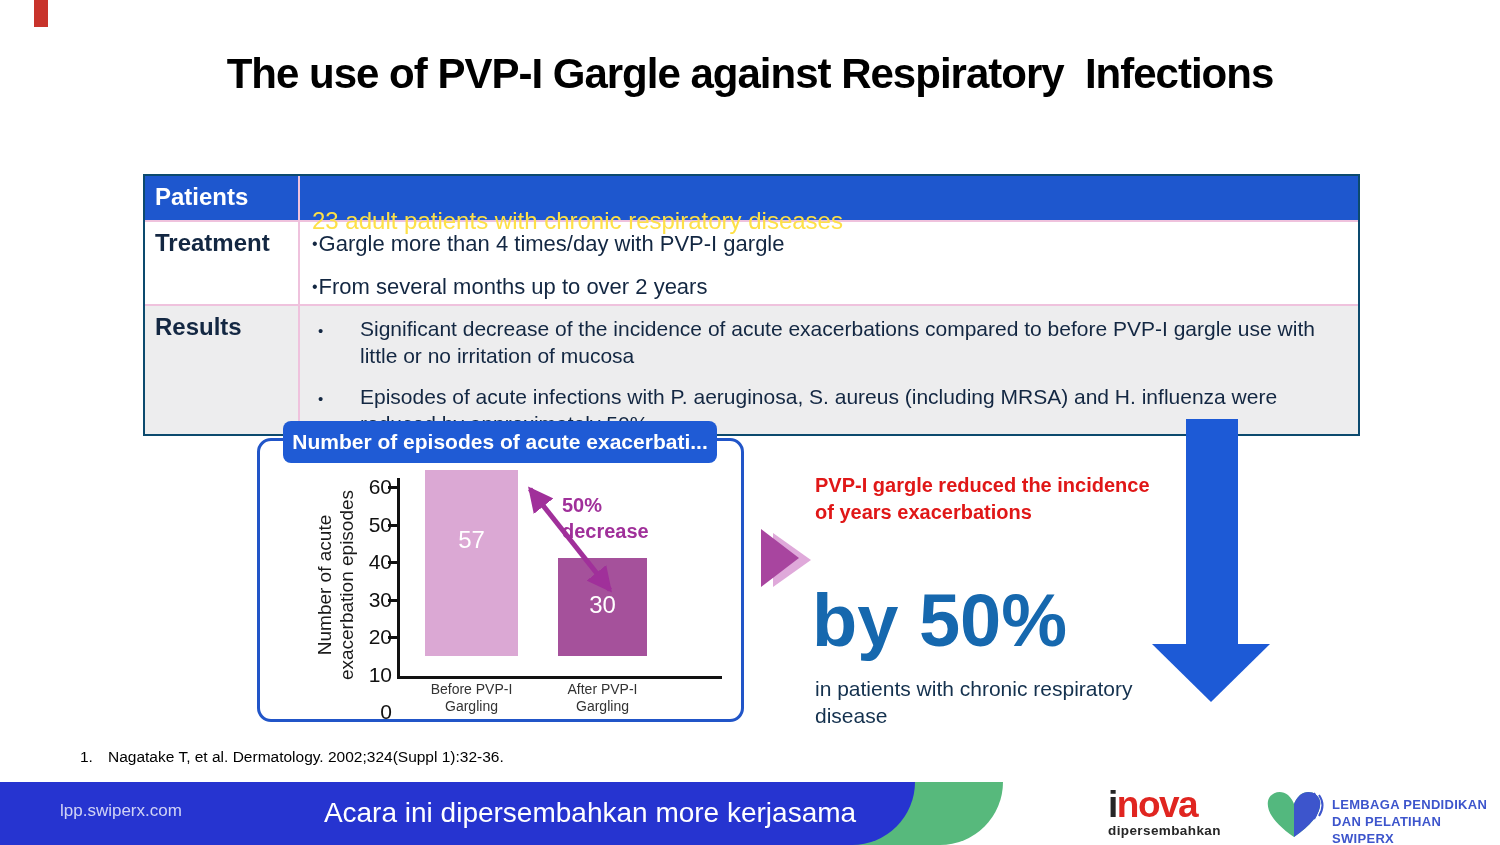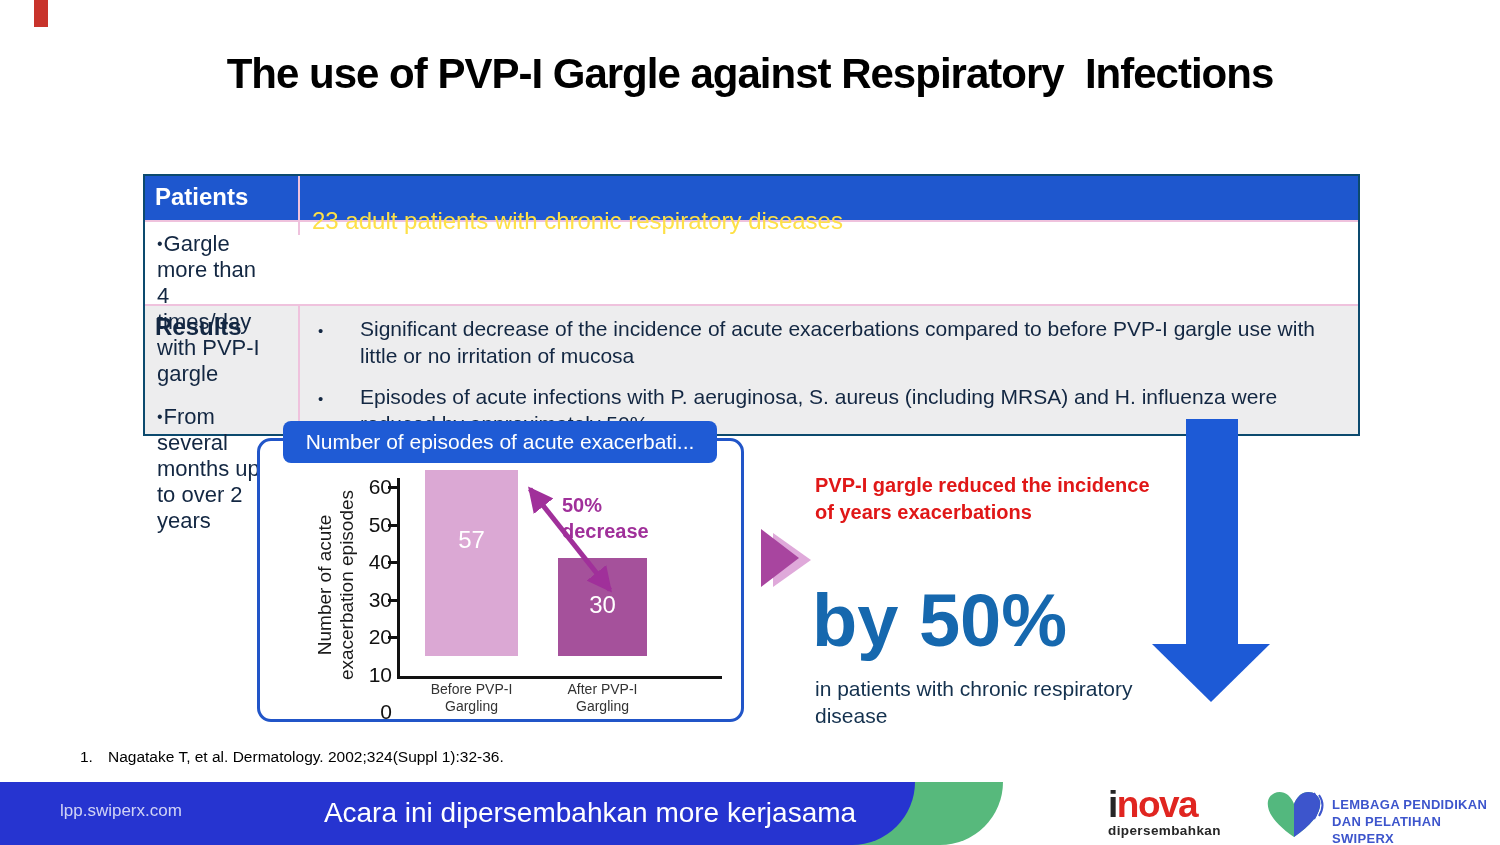--- a/index.html
+++ b/index.html
@@ -25,21 +25,21 @@
   .tight-bullets .bline { margin-bottom:17px; }
   .bchar { font-size:16px; vertical-align:2px; margin-right:1px; }
   .wide-bullets { padding:9px 40px 0 18px; font-size:21px; color:#132742; }
   .wide-bullets .bitem { display:flex; line-height:27px; margin-bottom:14px; }
   .wide-bullets .bdot { width:42px; flex:none; font-size:15px; padding-top:2px; }
 
   
   .chart-box { position:absolute; left:257px; top:438px; width:487px; height:284px; background:#fff;
                border:3px solid #2155c8; border-radius:14px; }
   .chart-ribbon { position:absolute; left:283px; top:421px; width:434px; height:42px; background:#1f5bd5;
-                  border-radius:8px; color:#fff; font-weight:normal; font-size:21px; line-height:42px;
+                  border-radius:8px; color:#fff; font-weight:bold; font-size:21px; line-height:42px;
                   text-align:center; white-space:nowrap; overflow:hidden; z-index:3; }
   .ylab { position:absolute; left:211px; top:563px; width:250px; height:44px; transform:rotate(-90deg);
           font-size:19px; line-height:22px; color:#1a1a1a; text-align:center; z-index:2; }
   .yaxis { position:absolute; left:397px; top:478px; width:3px; height:201px; background:#111; }
   .xaxis { position:absolute; left:397px; top:676px; width:325px; height:3px; background:#111; }
   .tick-label { position:absolute; left:340px; width:52px; text-align:right; font-size:21px; color:#111; }
   .tick-stub { position:absolute; left:388px; width:9px; height:3px; background:#111; }
   .zero-label { position:absolute; left:356px; top:700px; width:36px; text-align:right; font-size:21px; color:#111; }
   .bar { position:absolute; display:flex; justify-content:center; color:#fff; font-size:24px; }
   .bar-before { left:425px; top:470px; width:93px; height:186px; background:#dba8d4; padding-top:56px; }
@@ -88,20 +88,21 @@
   <div class="corner-mark"></div>
 
   <div class="title">The use of PVP-I Gargle against Respiratory  Infections</div>
 
   <div class="study-table">
     <div class="trow trow-blue">
       <div class="tlabel">Patients</div>
       <div class="tcontent">23 adult patients with chronic respiratory diseases</div>
     </div>
     <div class="trow trow-white">
+      <div class="tlabel">Treatment</div>
       <div class="tight-bullets">
         <div class="bline"><span class="bchar">•</span><span>Gargle more than 4 times/day with PVP-I gargle</span></div>
         <div class="bline"><span class="bchar">•</span><span>From several months up to over 2 years</span></div>
       </div>
     </div>
     <div class="trow trow-gray">
       <div class="tlabel">Results</div>
       <div class="wide-bullets">
         <div class="bitem">
             <span class="bdot">•</span>

